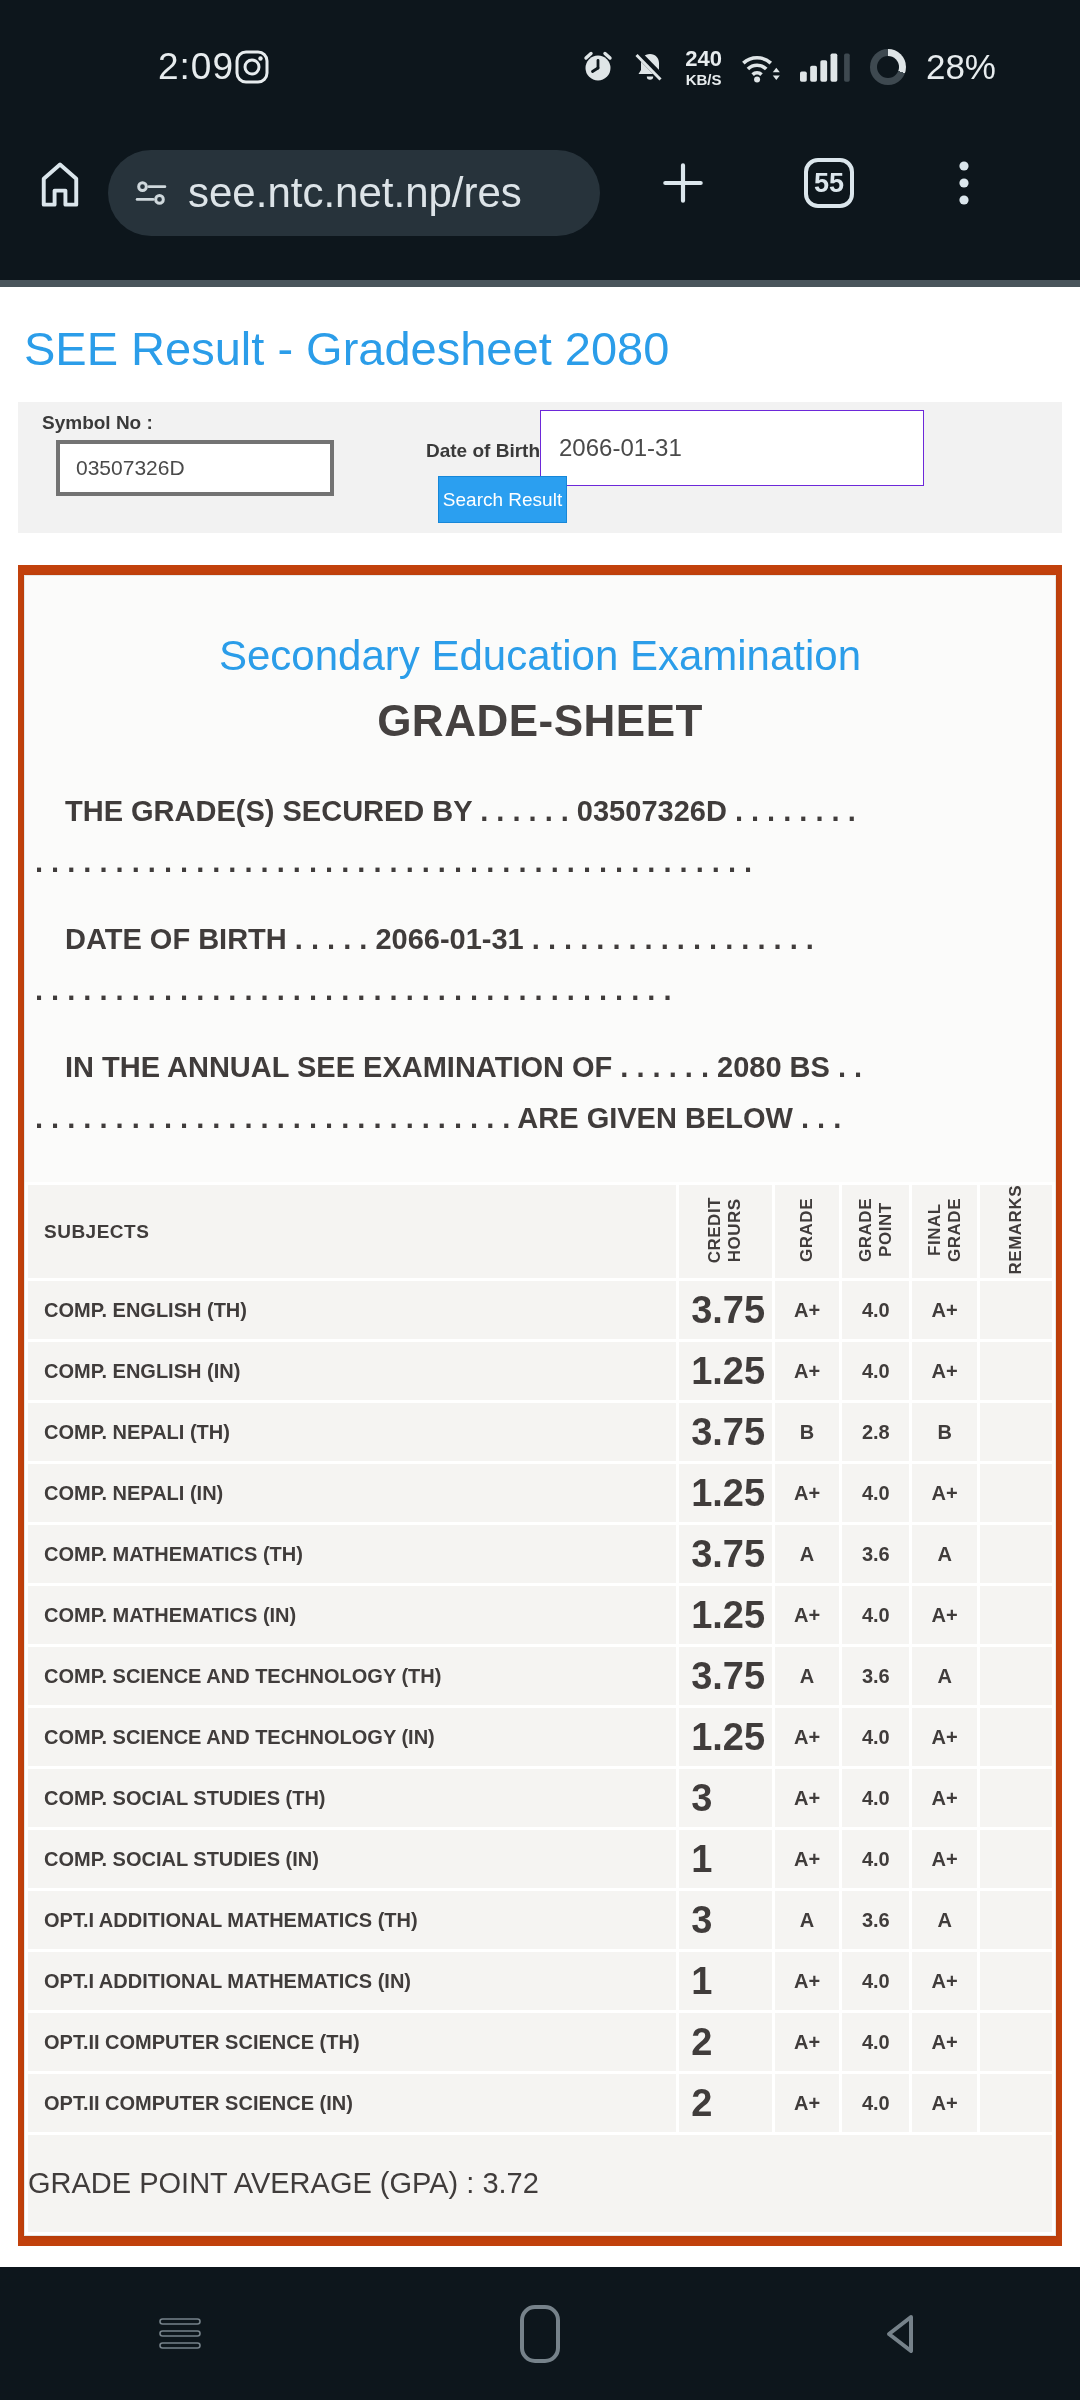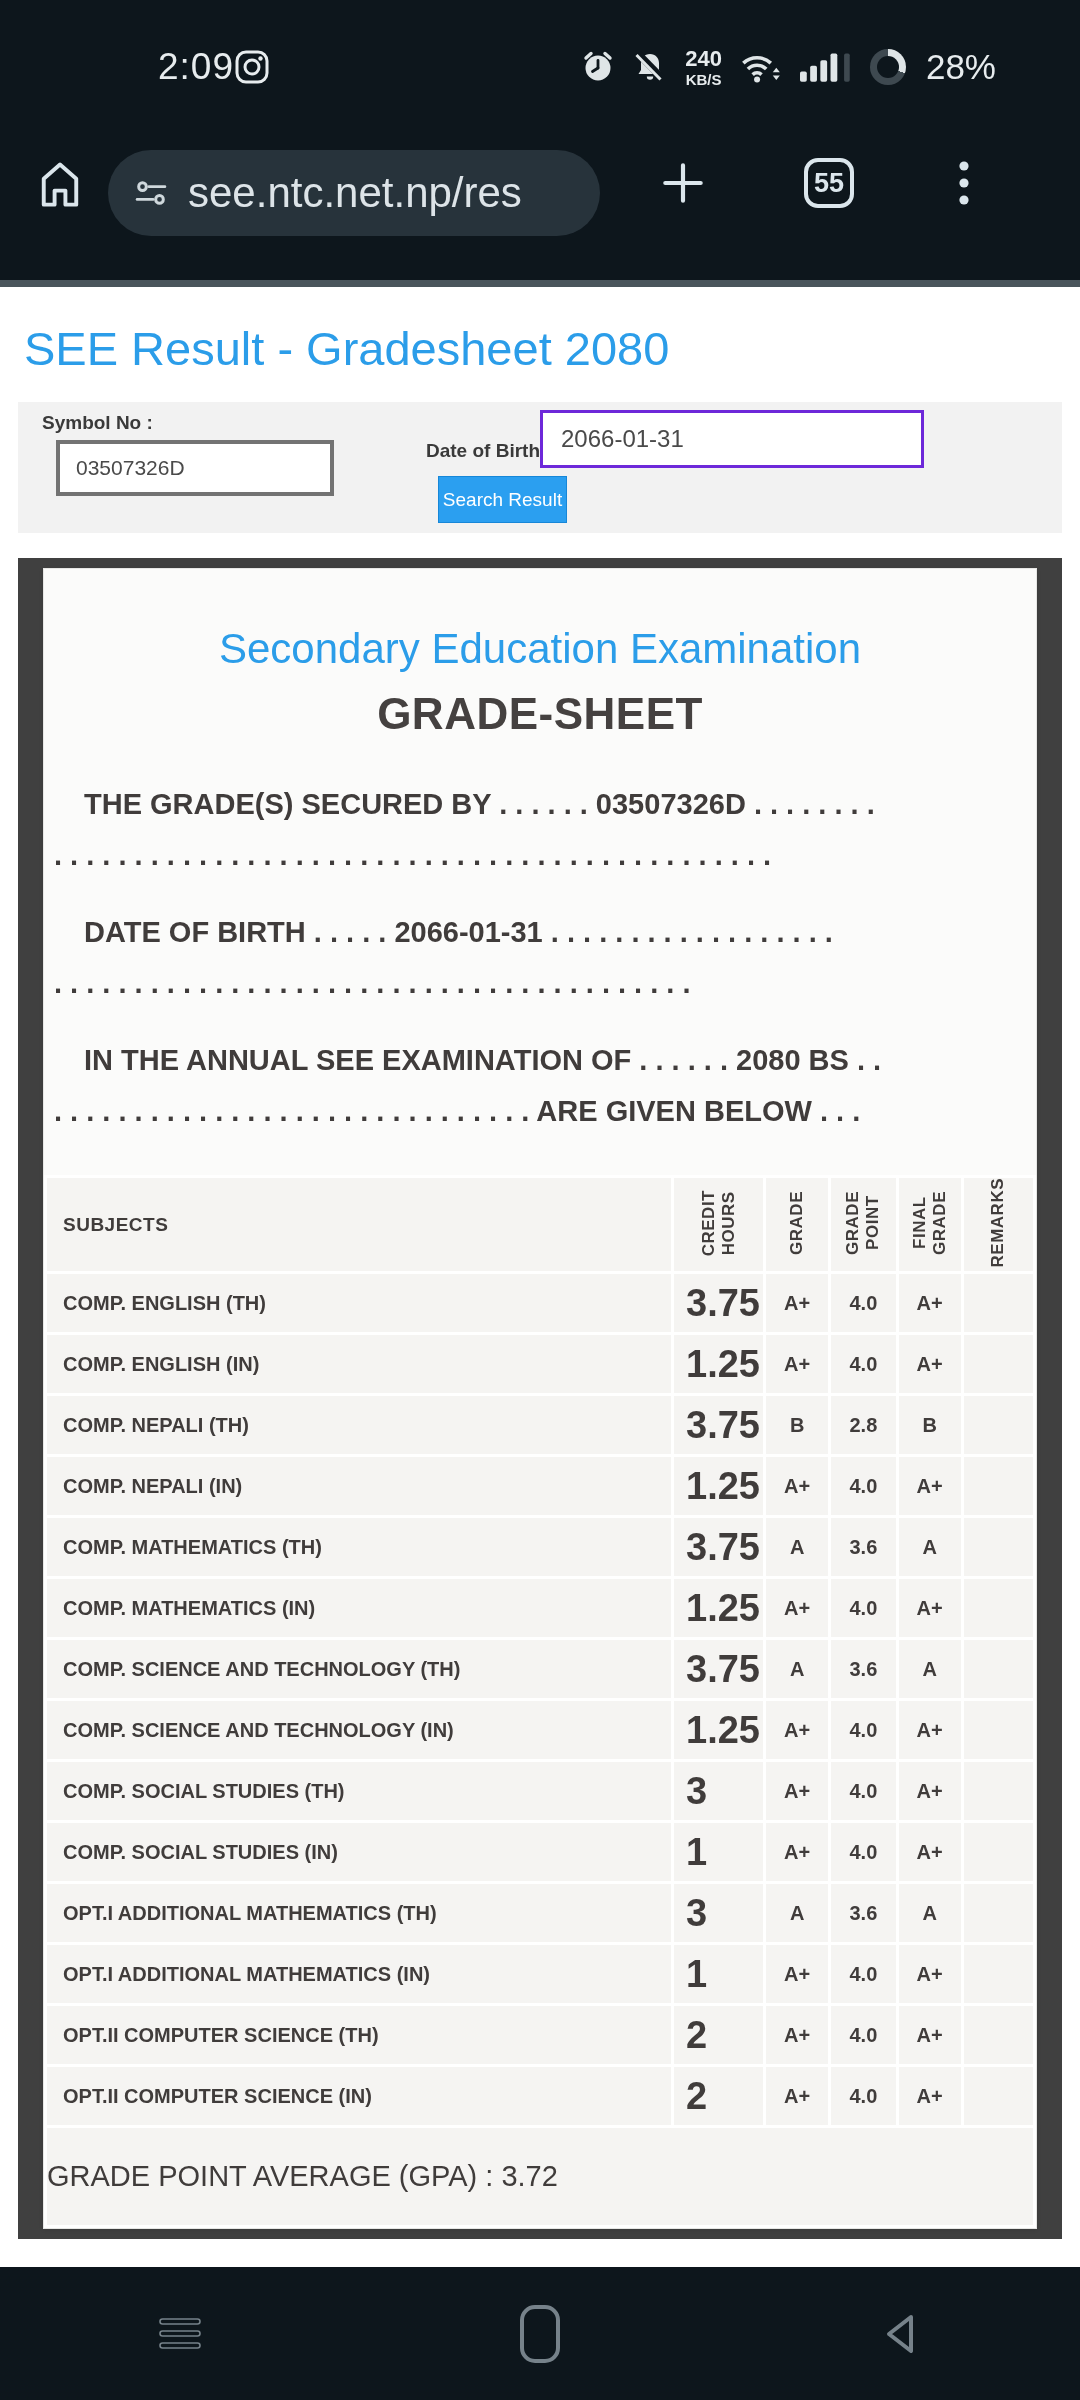--- a/index.html
+++ b/index.html
@@ -36,26 +36,26 @@
 
   
   .webview { height:1980px; background:#ffffff; overflow:hidden; }
   .page-title { margin:34px 20px 0 24px; font-size:47px; font-weight:500; color:#2b9de9; }
 
   .search-panel { position:relative; margin:26px 18px 0; height:131px; background:#f2f2f2; }
   .sym-label { position:absolute; left:24px; top:10px; font-size:19px; font-weight:700; color:#3a3a3a; }
   .sym-input { position:absolute; left:38px; top:38px; width:278px; height:56px; border:4px solid #737373;
                background:#fff; font-size:21px; color:#4a4a4a; padding-left:16px; font-family:inherit; }
   .dob-label { position:absolute; left:408px; top:38px; font-size:19px; font-weight:700; color:#3a3a3a; }
-  .dob-input { position:absolute; left:522px; top:8px; width:384px; height:58px; border:3px solid #6d28d9;
+  .dob-input { position:absolute; left:522px; top:8px; width:384px; height:76px; border:1px solid #6d28d9;
                background:#fff; font-size:24px; color:#4a4a4a; padding-left:18px; font-family:inherit; }
   .search-btn { position:absolute; left:420px; top:74px; width:129px; height:47px; background:#2b9ff0;
                 border:1px solid #1787d8; color:#ffffff; font-size:19px; font-family:inherit; }
 
-  .result-region { margin:25px 18px 0; background:#404040; padding:10px 25px; }
+  .result-region { margin:32px 18px 0; background:#c2410c; padding:10px 6px; }
   .card { background:#fbfbfa; border:1px solid #e7e7e5; box-shadow:0 1px 4px rgba(0,0,0,0.10);
           padding:56px 0 0; }
   .sheet-heading { text-align:center; font-size:42px; font-weight:400; color:#2b9de9; }
   .sheet-subheading { text-align:center; font-size:44px; font-weight:700; color:#454140;
                       margin-top:16px; letter-spacing:0.5px; }
   .sheet-text { margin:40px 10px 0; color:#403c3b; font-weight:700; font-size:29px; }
   .st-line { line-height:51px; white-space:nowrap; overflow:hidden; }
   .st-line.indent { padding-left:30px; }
   .st-gap { height:26px; }
 

